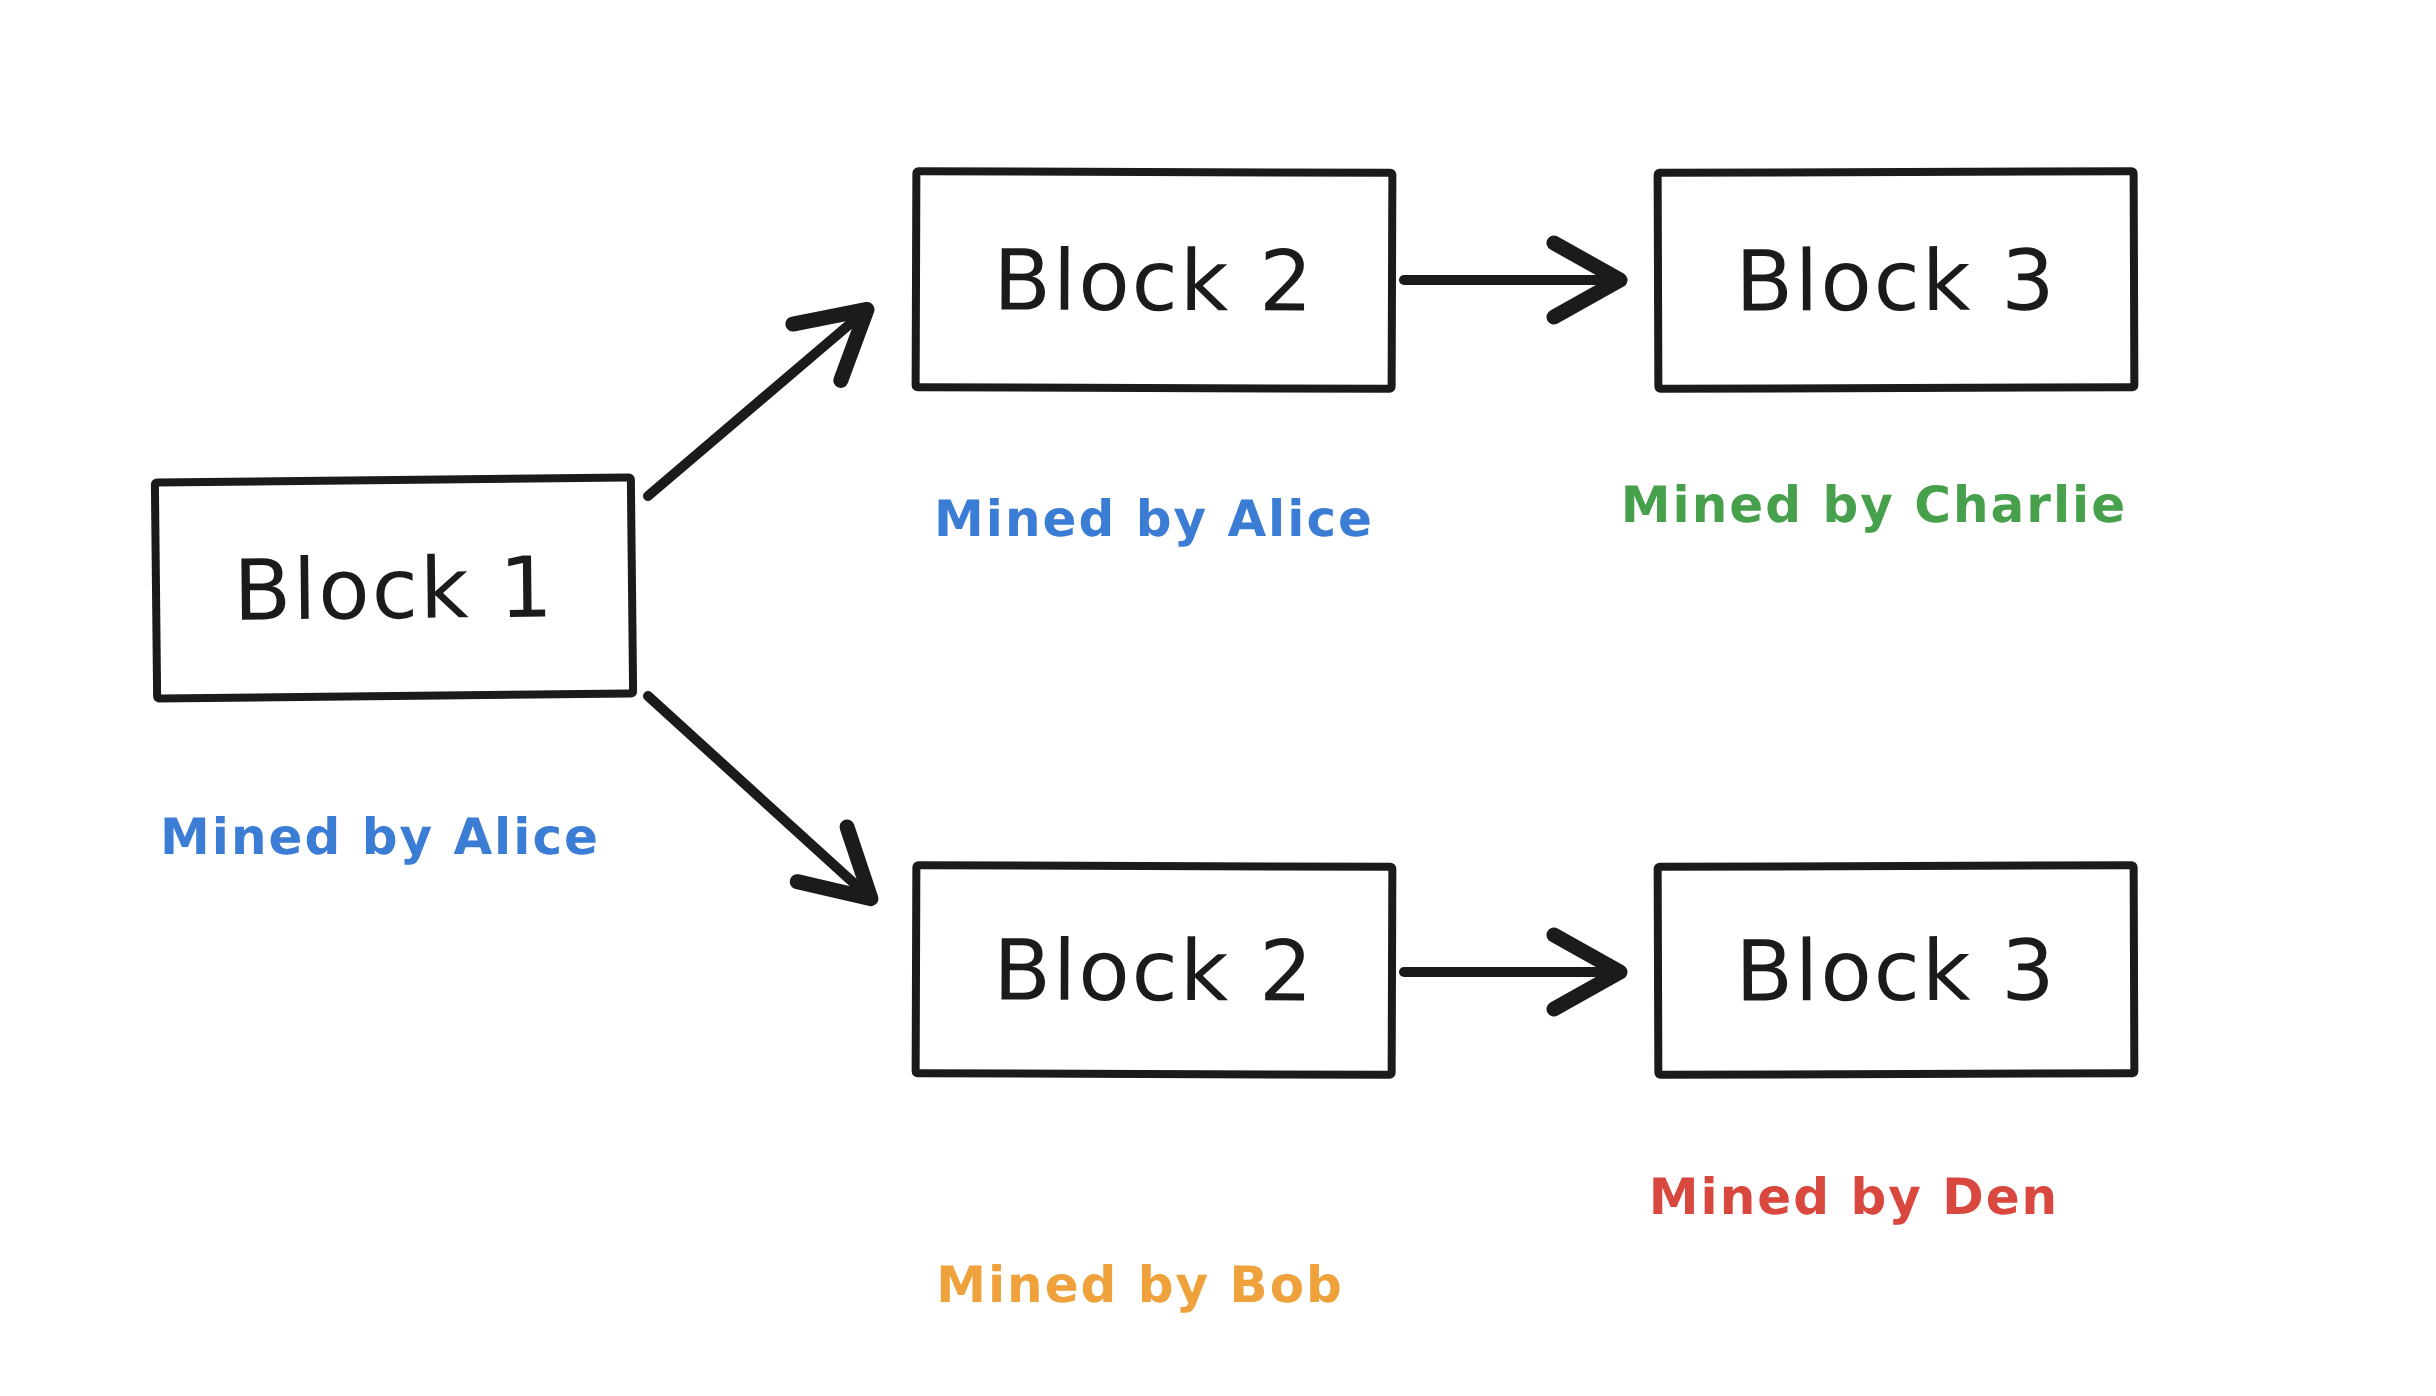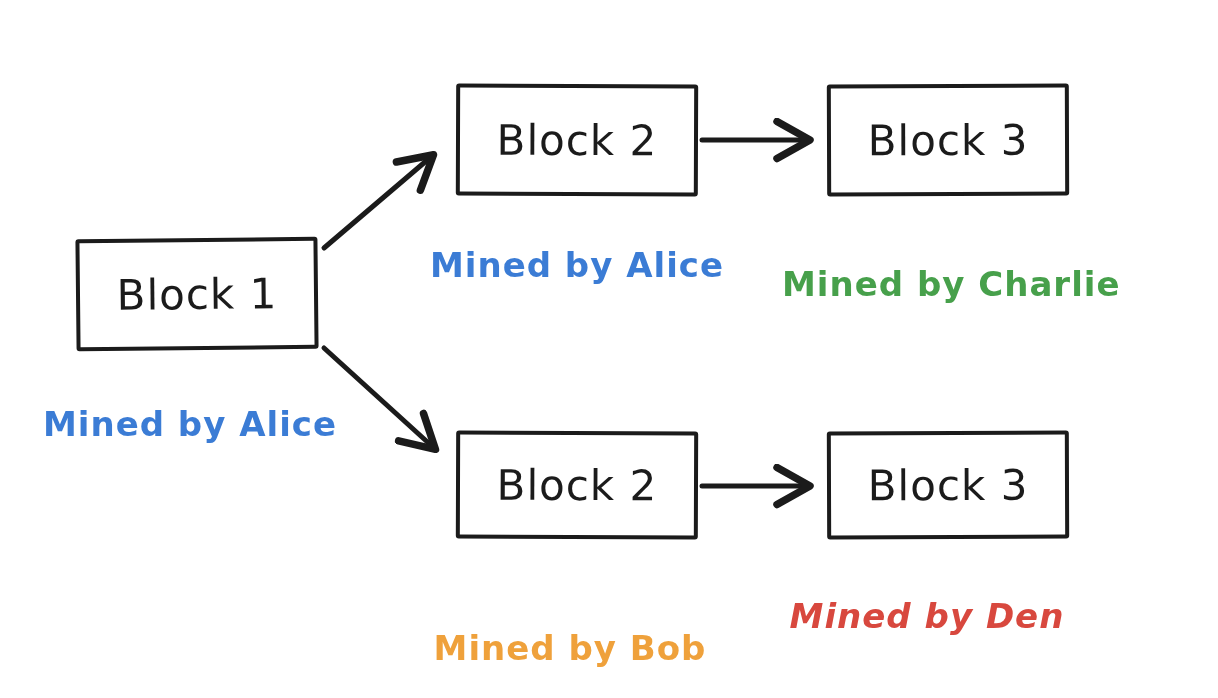--- a/index.html
+++ b/index.html
@@ -41,31 +41,31 @@
     white-space: nowrap;
   }
   #node-block-1        { left: 76px;  top: 238px; width: 242px; height: 112px; transform: rotate(-0.6deg); }
   #node-block-2-top    { left: 456px; top: 84px;  width: 242px; height: 112px; transform: rotate(0.2deg); }
   #node-block-3-top    { left: 827px; top: 84px;  width: 242px; height: 112px; transform: rotate(-0.2deg); }
   #node-block-2-bottom { left: 456px; top: 431px; width: 242px; height: 108px; transform: rotate(0.2deg); }
   #node-block-3-bottom { left: 827px; top: 431px; width: 242px; height: 108px; transform: rotate(-0.2deg); }
 
   .caption {
     position: absolute;
-    font-size: 34px;
+    font-size: 25px;
     font-weight: 700;
     text-align: center;
     letter-spacing: 1px;
     white-space: nowrap;
   }
   #cap-block-1        { left: 40px;  top: 404px; width: 300px; }
   #cap-block-2-top    { left: 427px; top: 245px; width: 300px; }
-  #cap-block-3-top    { left: 782px; top: 264px; width: 310px; }
+  #cap-block-3-top    { left: 782px; top: 238px; width: 310px; }
   #cap-block-2-bottom { left: 420px; top: 584px; width: 300px; margin-top: 44px; }
-  #cap-block-3-bottom { left: 782px; top: 596px; width: 290px; font-style: italic; }
+  #cap-block-3-bottom { left: 782px; top: 584px; width: 290px; }
 </style>
 </head>
 <body>
 
 <div class="canvas">
 
   <svg class="edges" viewBox="0 0 1218 698" xmlns="http://www.w3.org/2000/svg">
     <defs>
       <marker id="arrowhead" markerWidth="9" markerHeight="9" refX="7.2" refY="4.5" orient="auto" markerUnits="strokeWidth">
         <path d="M1,0.8 L7.6,4.5 L1,8.2" fill="none" stroke="#1b1b1b" stroke-width="1.5" stroke-linecap="round" stroke-linejoin="round"></path>

